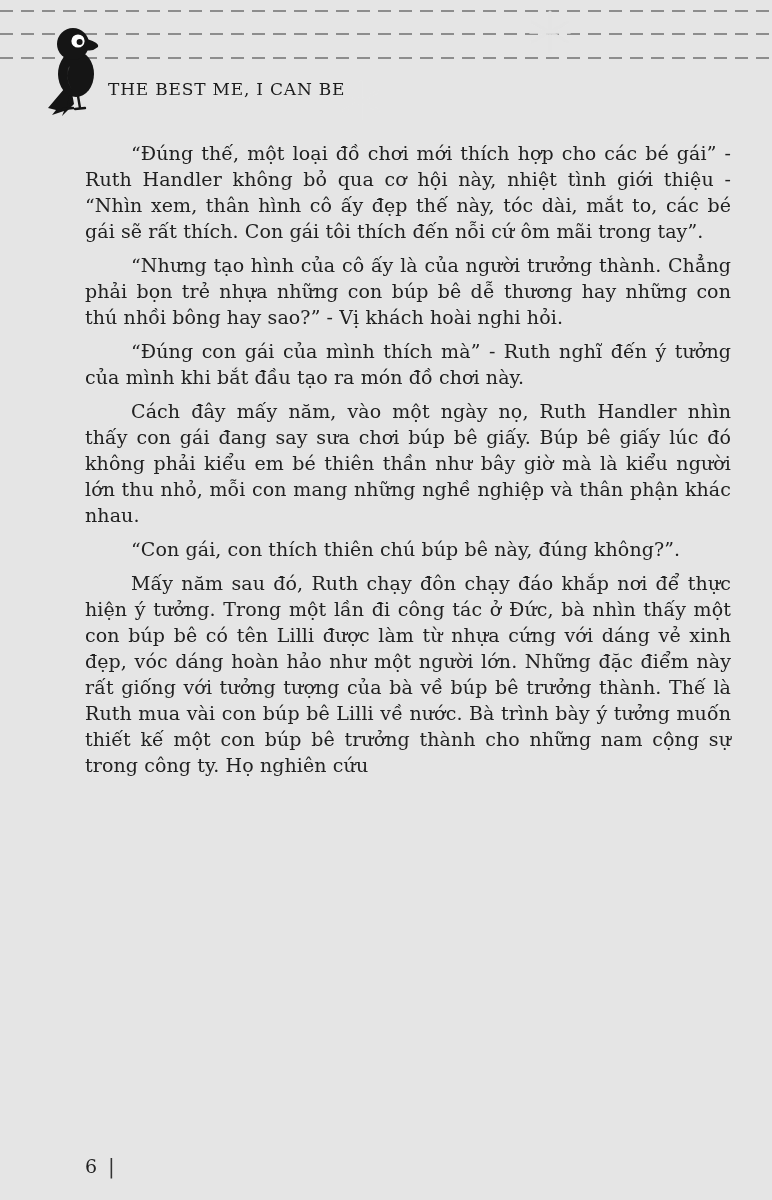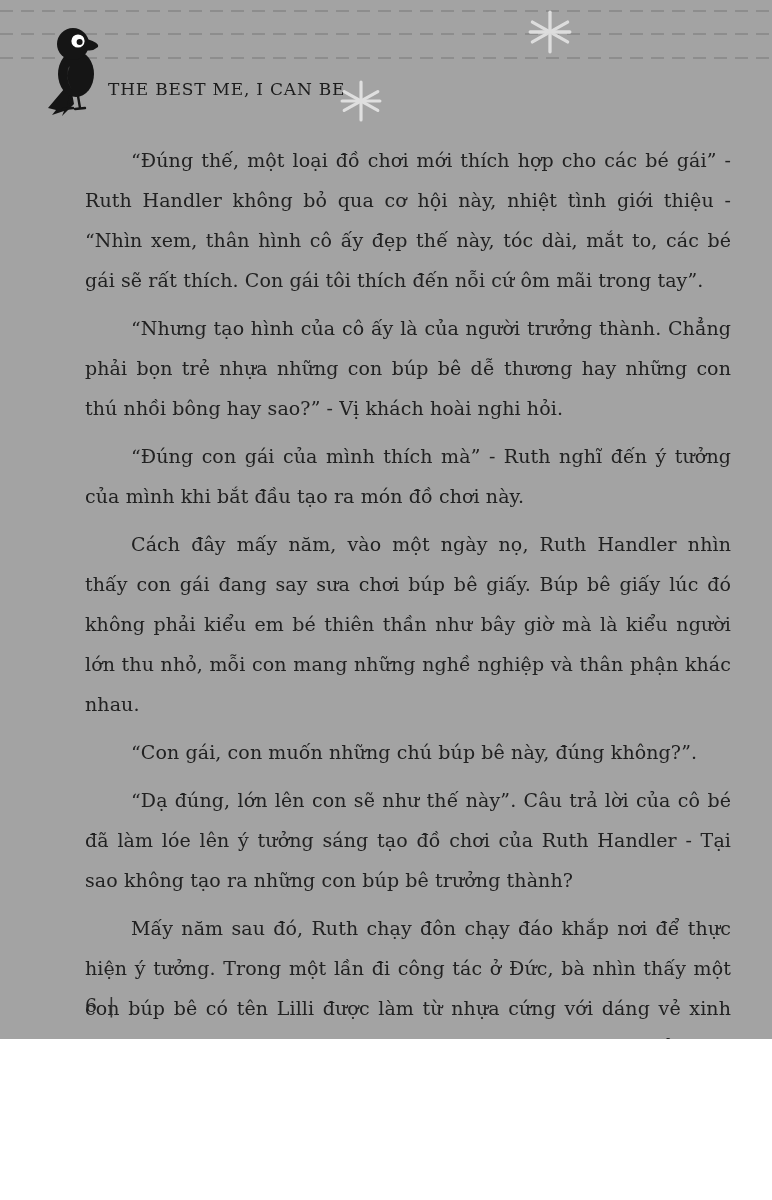--- a/index.html
+++ b/index.html
@@ -2,22 +2,22 @@
 <html><head>
 <meta charset="utf-8">
 <style>
   * { margin: 0; padding: 0; box-sizing: border-box; }
   html, body { width: 772px; height: 1200px; }
   body { background: #ffffff; font-family: "DejaVu Serif", serif; }
 
   .page {
     position: relative;
     width: 772px;
-    height: 1039px;
-    background: #a3a3a3;
+    height: 1200px;
+    background: #e5e5e5;
     overflow: hidden;
   }
 
   
   .rule {
     position: absolute;
     left: 0;
     right: 0;
     height: 2px;
     background: repeating-linear-gradient(90deg, #8d8d8d 0 13px, transparent 13px 21px);
@@ -46,21 +46,21 @@
 
   
   .content {
     position: absolute;
     top: 140px;
     left: 85px;
     right: 41px;
   }
   .content p {
     font-size: 19px;
-    line-height: 40px;
+    line-height: 26px;
     color: #212121;
     text-align: justify;
     text-indent: 46px;
     margin-bottom: 8px;
     letter-spacing: 0.1px;
   }
 
   
   .footer {
     position: absolute;
@@ -125,22 +125,21 @@
     </svg>
   </span>
 
   <div class="book-title">THE BEST ME, I CAN BE</div>
 
   <main class="content">
     <p>“Đúng thế, một loại đồ chơi mới thích hợp cho các bé gái” - Ruth Handler không bỏ qua cơ hội này, nhiệt tình giới thiệu - “Nhìn xem, thân hình cô ấy đẹp thế này, tóc dài, mắt to, các bé gái sẽ rất thích. Con gái tôi thích đến nỗi cứ ôm mãi trong tay”.</p>
     <p>“Nhưng tạo hình của cô ấy là của người trưởng thành. Chẳng phải bọn trẻ nhựa những con búp bê dễ thương hay những con thú nhồi bông hay sao?” - Vị khách hoài nghi hỏi.</p>
     <p>“Đúng con gái của mình thích mà” - Ruth nghĩ đến ý tưởng của mình khi bắt đầu tạo ra món đồ chơi này.</p>
     <p>Cách đây mấy năm, vào một ngày nọ, Ruth Handler nhìn thấy con gái đang say sưa chơi búp bê giấy. Búp bê giấy lúc đó không phải kiểu em bé thiên thần như bây giờ mà là kiểu người lớn thu nhỏ, mỗi con mang những nghề nghiệp và thân phận khác nhau.</p>
-    <p>“Con gái, con muốn những chú búp bê này, đúng không?”.</p>
-    <p>“Dạ đúng, lớn lên con sẽ như thế này”. Câu trả lời của cô bé đã làm lóe lên ý tưởng sáng tạo đồ chơi của Ruth Handler - Tại sao không tạo ra những con búp bê trưởng thành?</p>
+    <p>“Con gái, con thích thiên chú búp bê này, đúng không?”.</p>
     <p>Mấy năm sau đó, Ruth chạy đôn chạy đáo khắp nơi để thực hiện ý tưởng. Trong một lần đi công tác ở Đức, bà nhìn thấy một con búp bê có tên Lilli được làm từ nhựa cứng với dáng vẻ xinh đẹp, vóc dáng hoàn hảo như một người lớn. Những đặc điểm này rất giống với tưởng tượng của bà về búp bê trưởng thành. Thế là Ruth mua vài con búp bê Lilli về nước. Bà trình bày ý tưởng muốn thiết kế một con búp bê trưởng thành cho những nam cộng sự trong công ty. Họ nghiên cứu</p>
   </main>
 
   <div class="footer">
     <span>6</span>
     <span class="divider">|</span>
   </div>
 
 </div>
 

